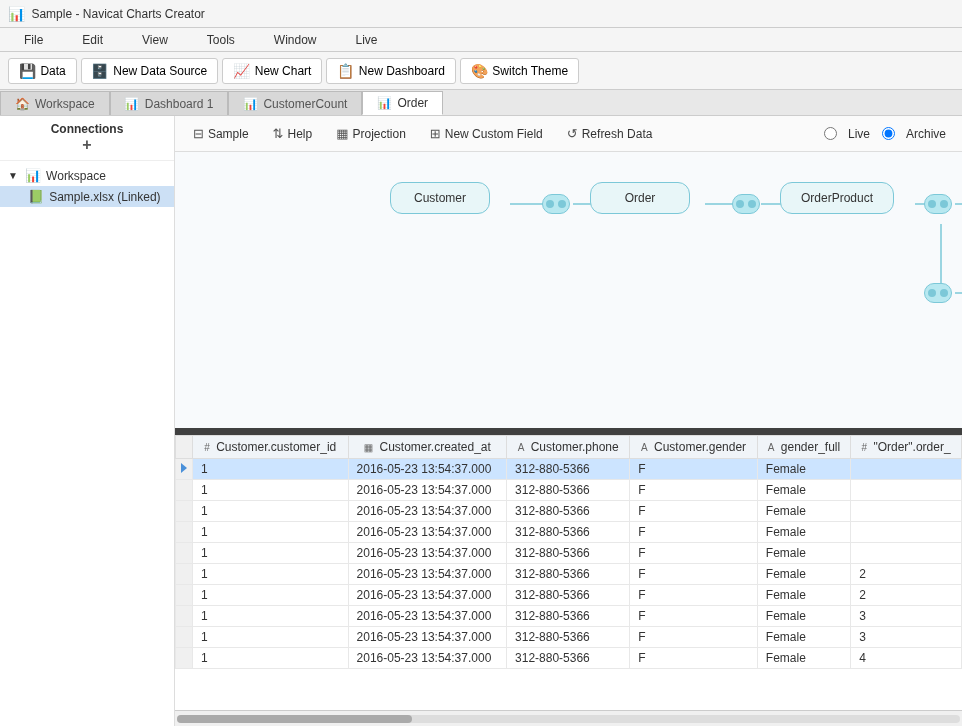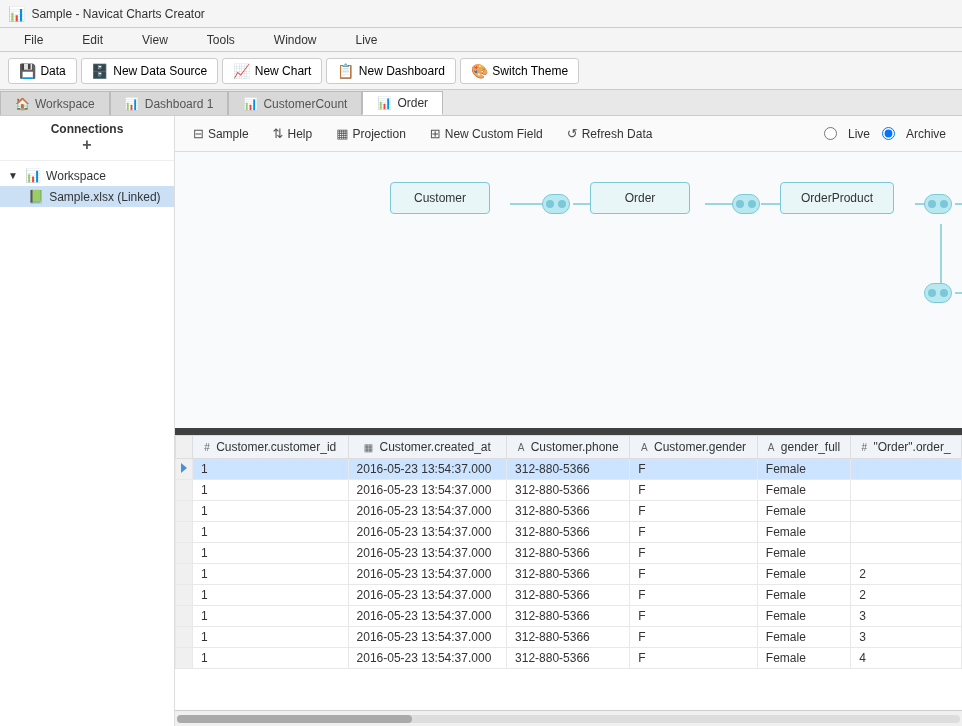--- a/index.html
+++ b/index.html
@@ -180,21 +180,21 @@
       overflow: hidden;
       min-height: 200px;
       max-height: 340px;
     }
 
     
     .table-node {
       position: absolute;
       background: #e8f6f8;
       border: 1.5px solid #7cc8d8;
-      border-radius: 4px;
+      border-radius: 12px;
       padding: 8px 20px;
       font-size: 12px;
       color: #333;
       text-align: center;
       min-width: 100px;
     }
 
     
     .connector {
       position: absolute;

